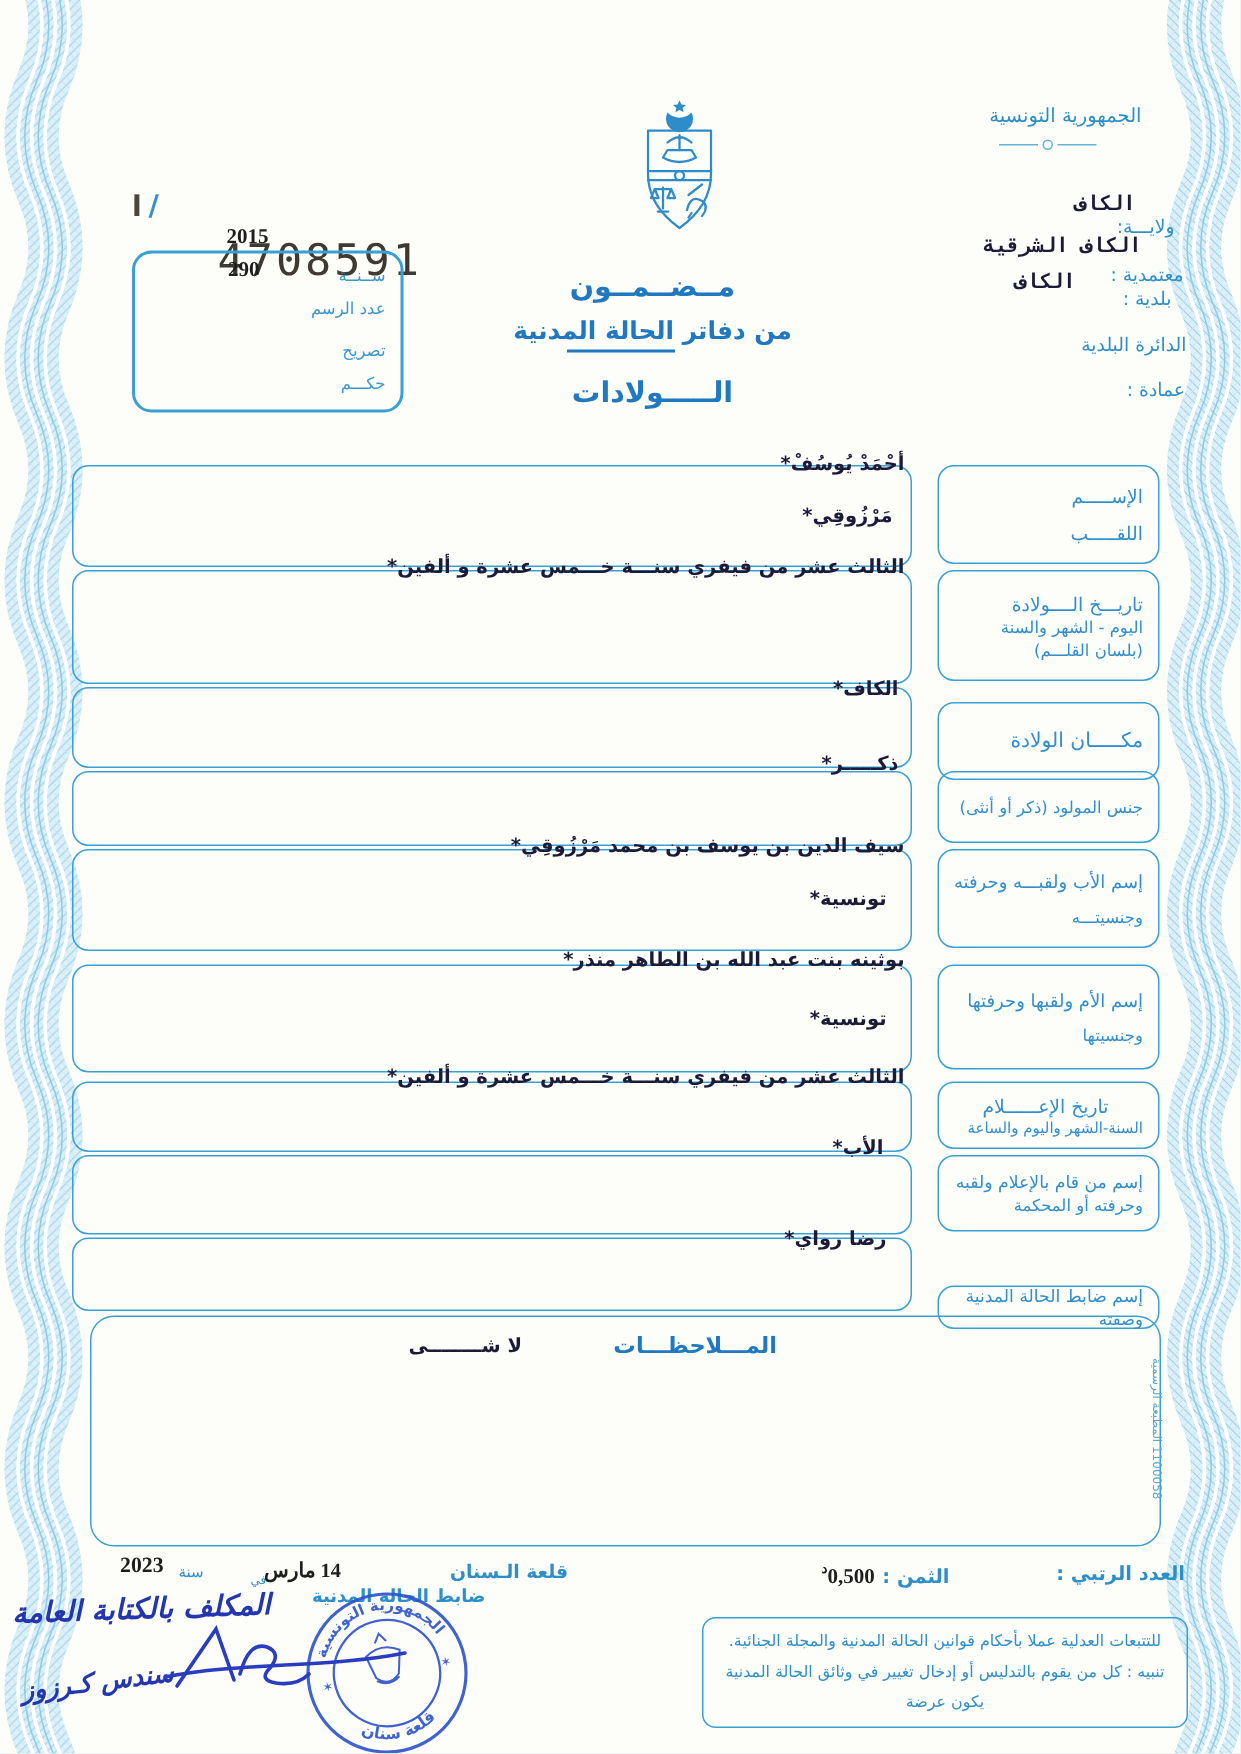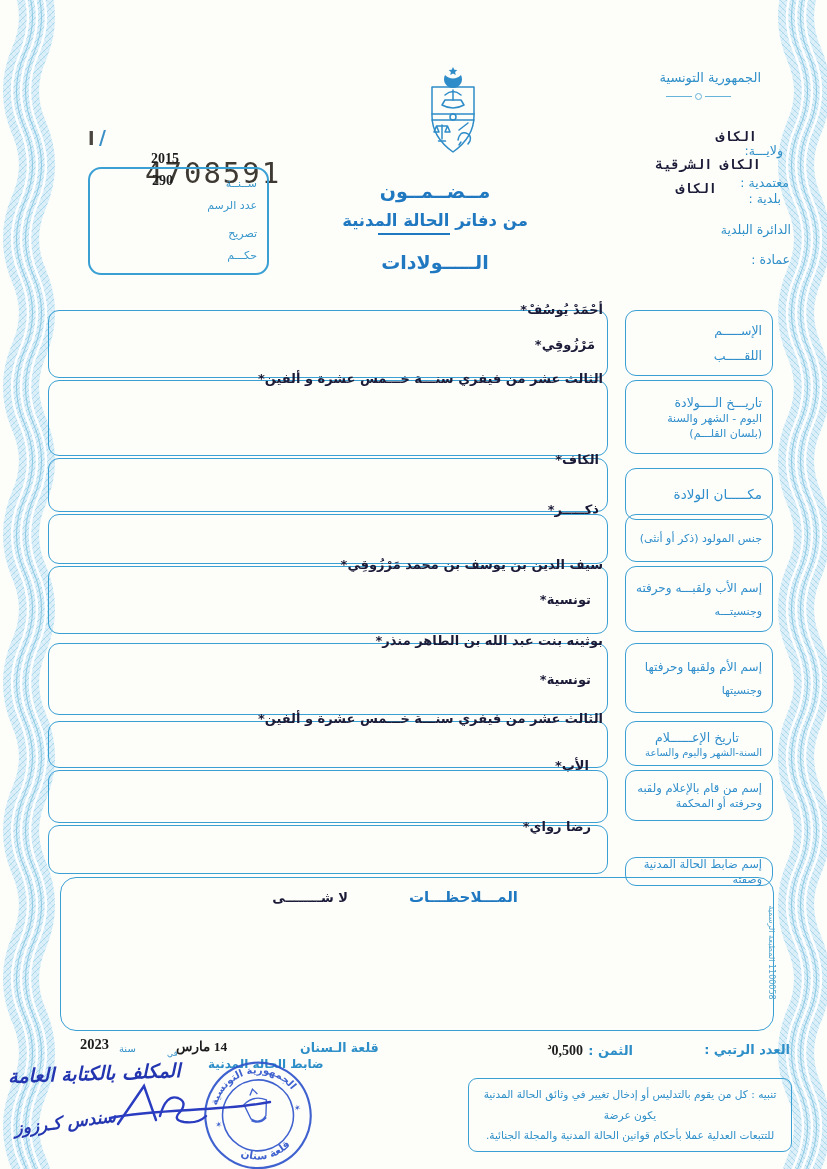--- a/index.html
+++ b/index.html
@@ -228,22 +228,22 @@
     <span class="serifnum" style="font-size:14px;">0,500</span><sup class="serifnum">د</sup>
   </div>
 
   <span class="abs rtl f-lab nowrap" style="left:300px;top:1040px;">قلعة الـسنان</span>
   <span class="abs rtl f-small nowrap" style="left:167px;top:1049px;font-size:8px;">في</span>
   <span class="abs rtl serifnum nowrap" style="left:176px;top:1038px;font-size:13.5px;">14 مارس</span>
   <span class="abs rtl f-small nowrap" style="left:119px;top:1043px;">سنة</span>
   <span class="abs serifnum nowrap" style="left:80px;top:1036px;font-size:14.5px;">2023</span>
 
   <div class="warn">
+    <div>للتتبعات العدلية عملا بأحكام قوانين الحالة المدنية والمجلة الجنائية.</div>
     <div>تنبيه : كل من يقوم بالتدليس أو إدخال تغيير في وثائق الحالة المدنية يكون عرضة</div>
-    <div>للتتبعات العدلية عملا بأحكام قوانين الحالة المدنية والمجلة الجنائية.</div>
   </div>
 
   <span class="abs rtl f-lab nowrap" style="left:208px;top:1057px;z-index:2;font-size:12px;">ضابط الحالة المدنية</span>
 
   <svg class="abs" style="left:188px;top:1056px;z-index:3;opacity:.92;" width="140" height="113" viewBox="0 0 140 118">
     <defs>
       <path id="ringTop" d="M26,62 a44,44 0 1 1 88,0" fill="none"></path>
       <path id="ringBot" d="M24,62 a46,46 0 0 0 92,0" fill="none"></path>
     </defs>
     <g transform="rotate(-12 70 62)" stroke="#2f55cc" fill="none" stroke-width="2.2">

